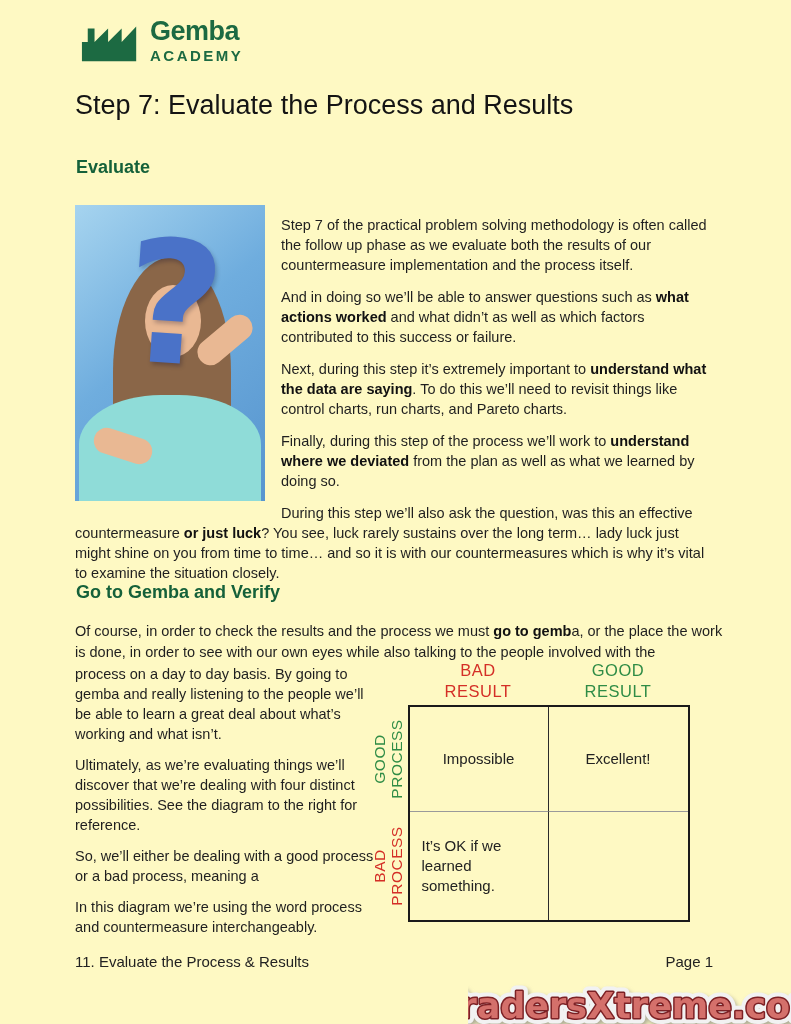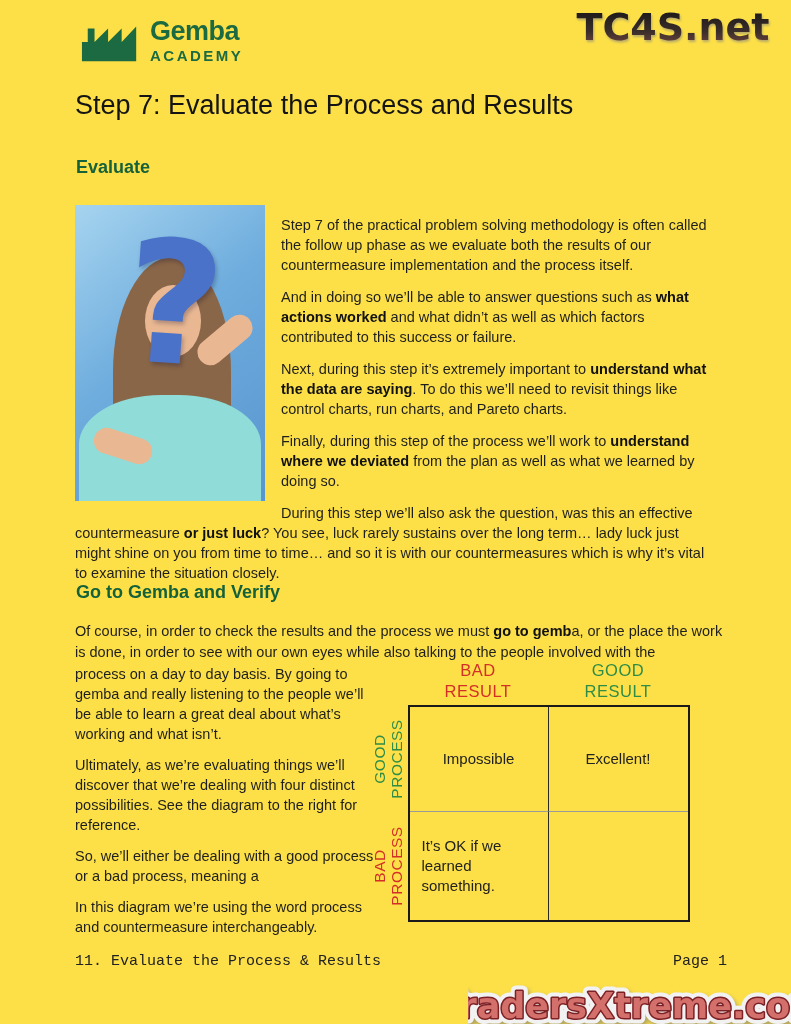--- a/index.html
+++ b/index.html
@@ -1,18 +1,18 @@
 <!DOCTYPE html>
 <html><head>
 <meta charset="utf-8">
 <style>
   html,body{margin:0;padding:0;background:#e8e8e8;}
   .page{
     position:relative;width:791px;height:1024px;margin:0 auto;
-    background:#fde047;overflow:hidden;
+    background:#fef9c3;overflow:hidden;
     font-family:"Liberation Sans",sans-serif;color:#1f1f1f;
   }
   
   .logo{position:absolute;left:80px;top:16px;display:flex;align-items:center;gap:8px;}
   .logo-text{display:flex;flex-direction:column;line-height:1;}
   .logo-name{font-size:27px;font-weight:bold;color:#1c6a42;letter-spacing:-0.5px;}
   .logo-sub{font-size:15px;font-weight:bold;color:#1c6a42;letter-spacing:2.5px;margin-top:3px;}
   
   .wm-tc4s{position:absolute;right:2px;top:0px;}
   .wm-dlsub{position:absolute;left:254px;top:484px;z-index:30;}
@@ -52,49 +52,37 @@
   .mx-labels{position:relative;width:40px;}
   .mx-rowlabel{position:absolute;left:50%;width:110px;text-align:center;font-size:15.5px;line-height:17px;letter-spacing:0.5px;transform:translate(-50%,-50%) rotate(-90deg);}
   .mx-rowlabel.top{top:54px;}
   .mx-rowlabel.bottom{top:161px;}
   .mx-grid{width:282px;border:2px solid #1a1a1a;display:grid;grid-template-columns:139px 139px;grid-template-rows:105px 108px;}
   .mx-cell{display:flex;align-items:center;justify-content:center;text-align:left;font-size:15px;line-height:20px;color:#222;padding:0 12px;box-sizing:border-box;}
   .mx-cell.c00{border-right:1px solid #2a2a2a;border-bottom:1px solid #9a9a9a;}
   .mx-cell.c01{border-bottom:1px solid #9a9a9a;}
   .mx-cell.c10{border-right:1px solid #2a2a2a;}
   
-  .footer{position:absolute;left:75px;right:64px;top:953px;display:flex;justify-content:space-between;font-size:15px;color:#222;font-family:Liberation Mono, monospace;}
+  .footer{position:absolute;left:75px;right:78px;top:953px;display:flex;justify-content:space-between;font-size:15px;color:#222;}
 </style>
 </head>
 <body>
 
 <div class="page">
 
   <div class="logo">
     <svg width="62" height="48" viewBox="0 0 64 48">
       <path fill="#1c6a42" d="M2,46 V26 H8 V12 H15 V26 L29,12 V26 L43,12 V26 L58,10 V46 Z"></path>
     </svg>
     <div class="logo-text">
       <span class="logo-name">Gemba</span>
       <span class="logo-sub">ACADEMY</span>
     </div>
   </div>
 
-  <div class="wm-tc4s">
-    <svg width="232" height="54" viewBox="0 0 232 54">
-      <defs>
-        <linearGradient id="tcgrad" x1="0" y1="0" x2="0" y2="1">
-          <stop offset="0%" stop-color="#141414"></stop>
-          <stop offset="60%" stop-color="#3a2d2a"></stop>
-          <stop offset="100%" stop-color="#7d4a42"></stop>
-        </linearGradient>
-      </defs>
-      <text x="116" y="40" text-anchor="middle" font-family="DejaVu Sans, sans-serif" font-weight="bold" font-size="38" fill="url(#tcgrad)" style="filter:drop-shadow(1px 2px 1px rgba(130,130,130,.55));">TC4S.net</text>
-    </svg>
-  </div>
 
   <div class="doc-title">Step 7: Evaluate the Process and Results</div>
   <div class="h-green overview-heading">Evaluate</div>
 
   <div class="overview-body">
     <div class="photo">
       <div class="hair"></div>
       <div class="face"></div>
       <div class="shirt"></div>
       <div class="arm-left"></div>

